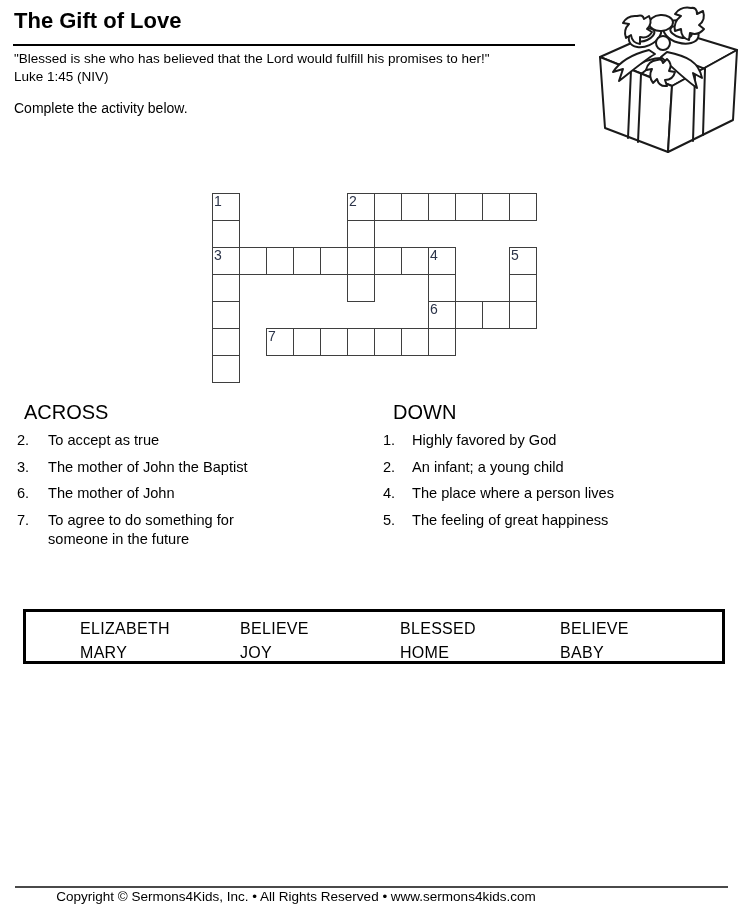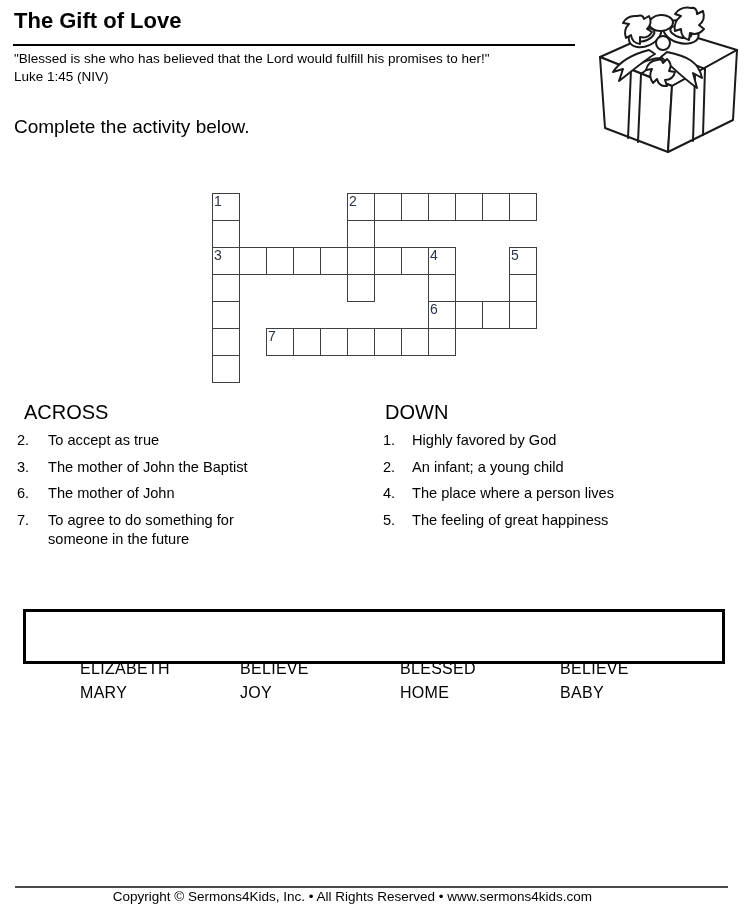--- a/index.html
+++ b/index.html
@@ -5,57 +5,56 @@
   html,body{margin:0;padding:0;}
   body{
     width:745px;height:908px;position:relative;background:#ffffff;
     font-family:"Liberation Sans", sans-serif;color:#000;overflow:hidden;
   }
   .abs{position:absolute;}
   
   .title{left:14px;top:8px;font-size:22px;font-weight:bold;letter-spacing:0px;}
   .title-rule{left:13px;top:44px;width:562px;height:2px;background:#000;}
   .verse{left:14px;top:50px;width:585px;font-size:13.5px;line-height:18px;}
-  .instruction{left:14px;top:116px;font-size:19px;}
+  .instruction{left:14px;top:100px;font-size:14px;}
   .gift{left:595px;top:2px;width:150px;height:152px;}
   
   .grid{left:212px;top:193px;width:325px;height:190px;}
   .cell{
     position:absolute;width:28px;height:28px;box-sizing:border-box;
     border:1px solid #3f3f3f;background:#fff;
   }
   .cellnum{
     position:absolute;left:1px;top:0px;font-size:14px;line-height:15px;
     color:#2b3348;
   }
   
   .clues-col{top:403px;}
   .clues-across{left:17px;width:330px;}
   .clues-down{left:383px;width:340px;}
   .clues-heading{font-size:20px;line-height:19px;margin:0 0 9px 7px;}
-  .clues-down .clues-heading{margin-left:2px;}
+  .clues-down .clues-heading{margin-left:10px;}
   .clue{display:flex;margin-bottom:7px;font-size:14.6px;line-height:19.5px;}
   .clue-num{width:31px;flex:0 0 31px;}
   .clues-down .clue-num{width:29px;flex:0 0 29px;}
   .clue-text{max-width:240px;}
   .clues-down .clue-text{max-width:290px;}
   
   .word-bank{
     left:23px;top:609px;width:702px;height:55px;box-sizing:border-box;
     border:3px solid #000;background:#fff;
   }
   .word-bank-list{
     display:grid;grid-template-columns:160px 160px 160px 160px;
-    padding:17px 0 0 54px;
-    margin-top:28px;
+    padding:5px 0 0 54px;
   }
   .word{font-size:16px;line-height:24px;letter-spacing:0.3px;}
   
   .footer-rule{left:15px;top:886px;width:713px;height:2px;background:#4a4a4a;}
-  .footer-text{left:0;top:889px;width:592px;text-align:right;font-size:13.5px;}
+  .footer-text{left:0;top:889px;width:592px;text-align:center;font-size:13.5px;}
 </style>
 </head>
 <body>
 
 <div class="abs title">The Gift of Love</div>
 <div class="abs title-rule"></div>
 <div class="abs verse">
   <div>"Blessed is she who has believed that the Lord would fulfill his promises to her!"</div>
   <div>Luke 1:45 (NIV)</div>
 </div>

